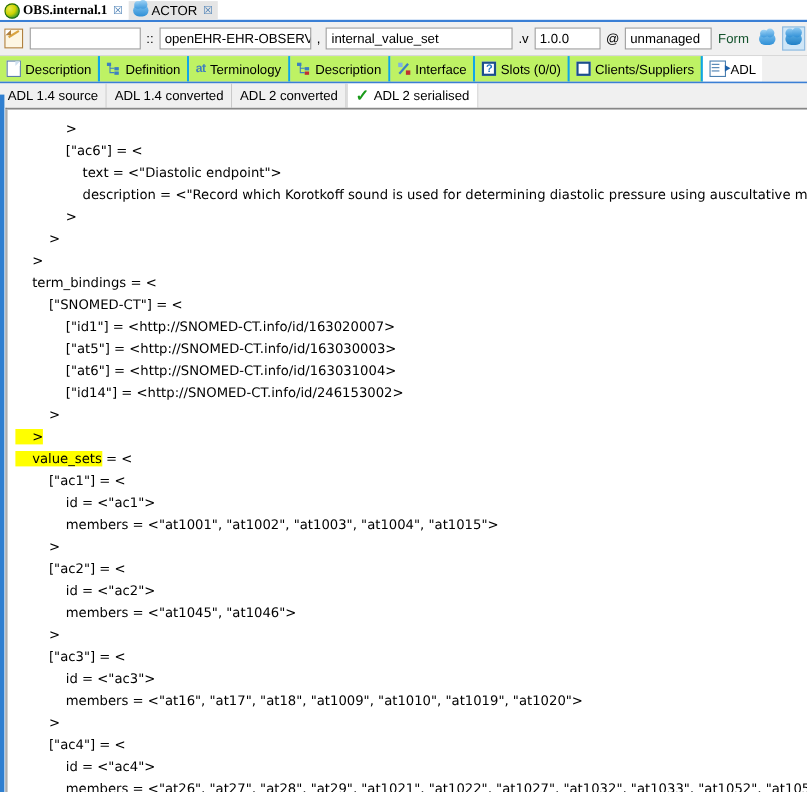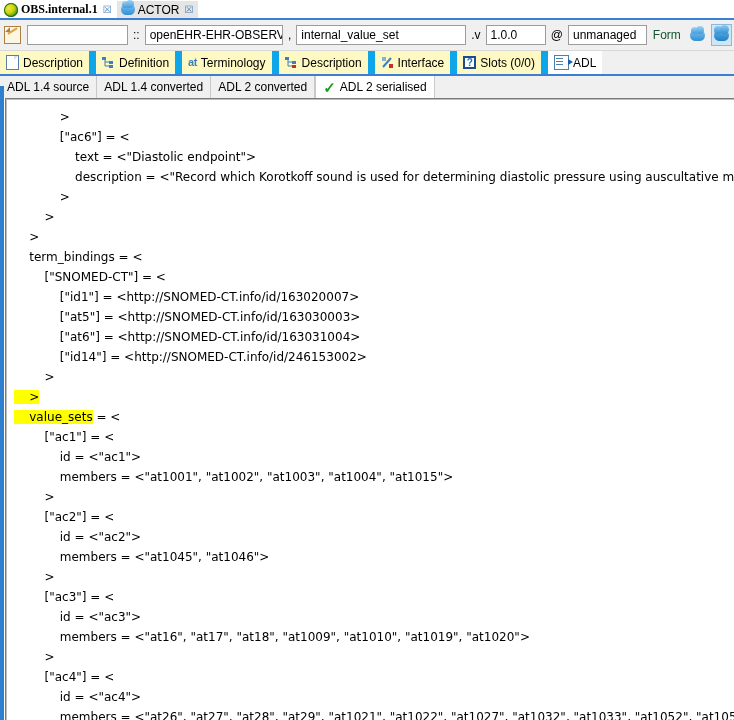--- a/index.html
+++ b/index.html
@@ -78,21 +78,21 @@
 
   
   #section-tabs{
     height:23px;background:#f0f0f0;
     display:flex;align-items:stretch;
     border-bottom:2px solid #3a7fd5;
   }
   .stab{
     display:flex;align-items:center;gap:4px;
     padding:0 6px;font-size:12px;color:#000;white-space:nowrap;
-    border-right:7px solid #0ea5e9;background:#fef9c3;
+    border-right:2px solid #0ea5e9;background:#bef264;
     box-sizing:border-box;
   }
   .stab.active{background:#ffffff;border-right:none;font-weight:normal;}
   .stab.spacer{flex:1;border-right:none;background:#f0f0f0;}
 
   
   #sub-tabs{
     height:22px;background:#f0f0f0;
     display:flex;align-items:stretch;justify-content:center;
   }
@@ -222,20 +222,24 @@
           <rect x="1" y="1" width="4" height="4" fill="#7fb3e0"></rect>
           <rect x="8" y="8" width="4" height="4" fill="#c03030"></rect>
         </svg>
     </span>
     <span>Interface</span>
   </div>
   <div class="stab">
     <span class="g g-qmark">?</span>
     <span>Slots (0/0)</span>
   </div>
+  <div class="stab">
+    <span class="g g-square"></span>
+    <span>Clients/Suppliers</span>
+  </div>
   <div class="stab active">
     <span class="g g-adl">
         <i class="g-arrow"></i>
       </span>
     <span>ADL</span>
   </div>
   <div class="stab spacer"></div>
 </div>
 
 <div id="sub-tabs">

